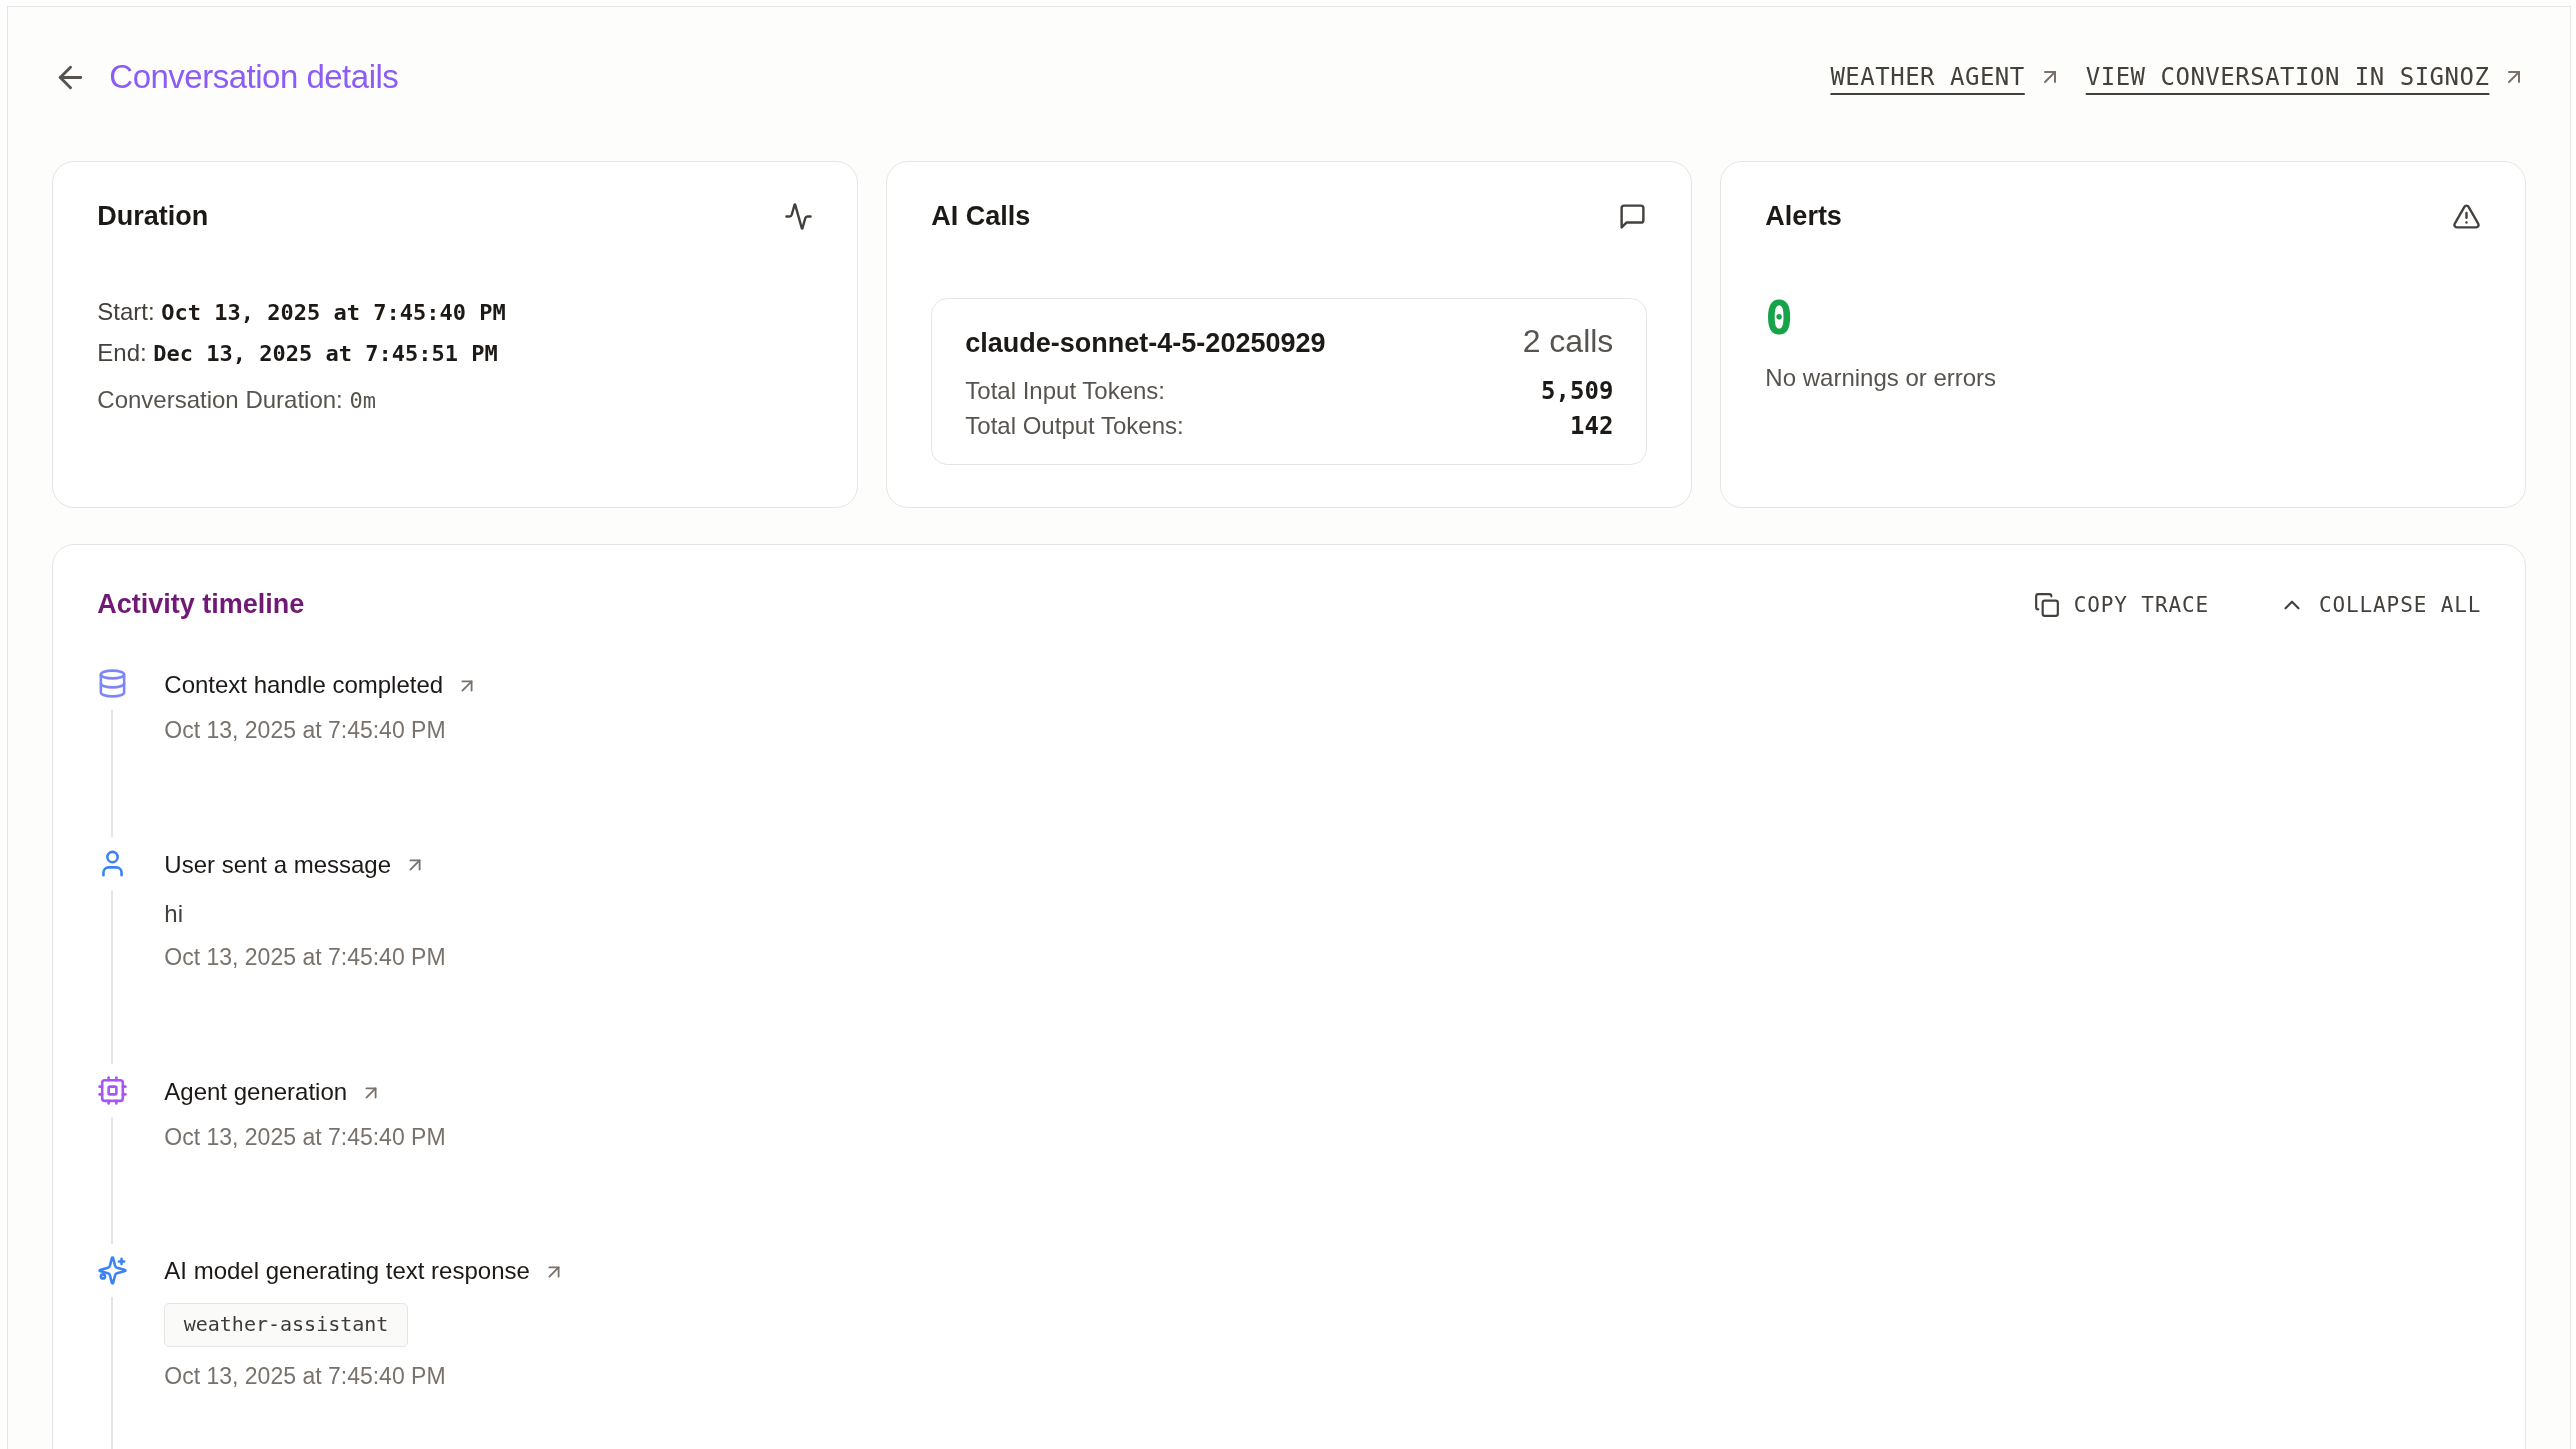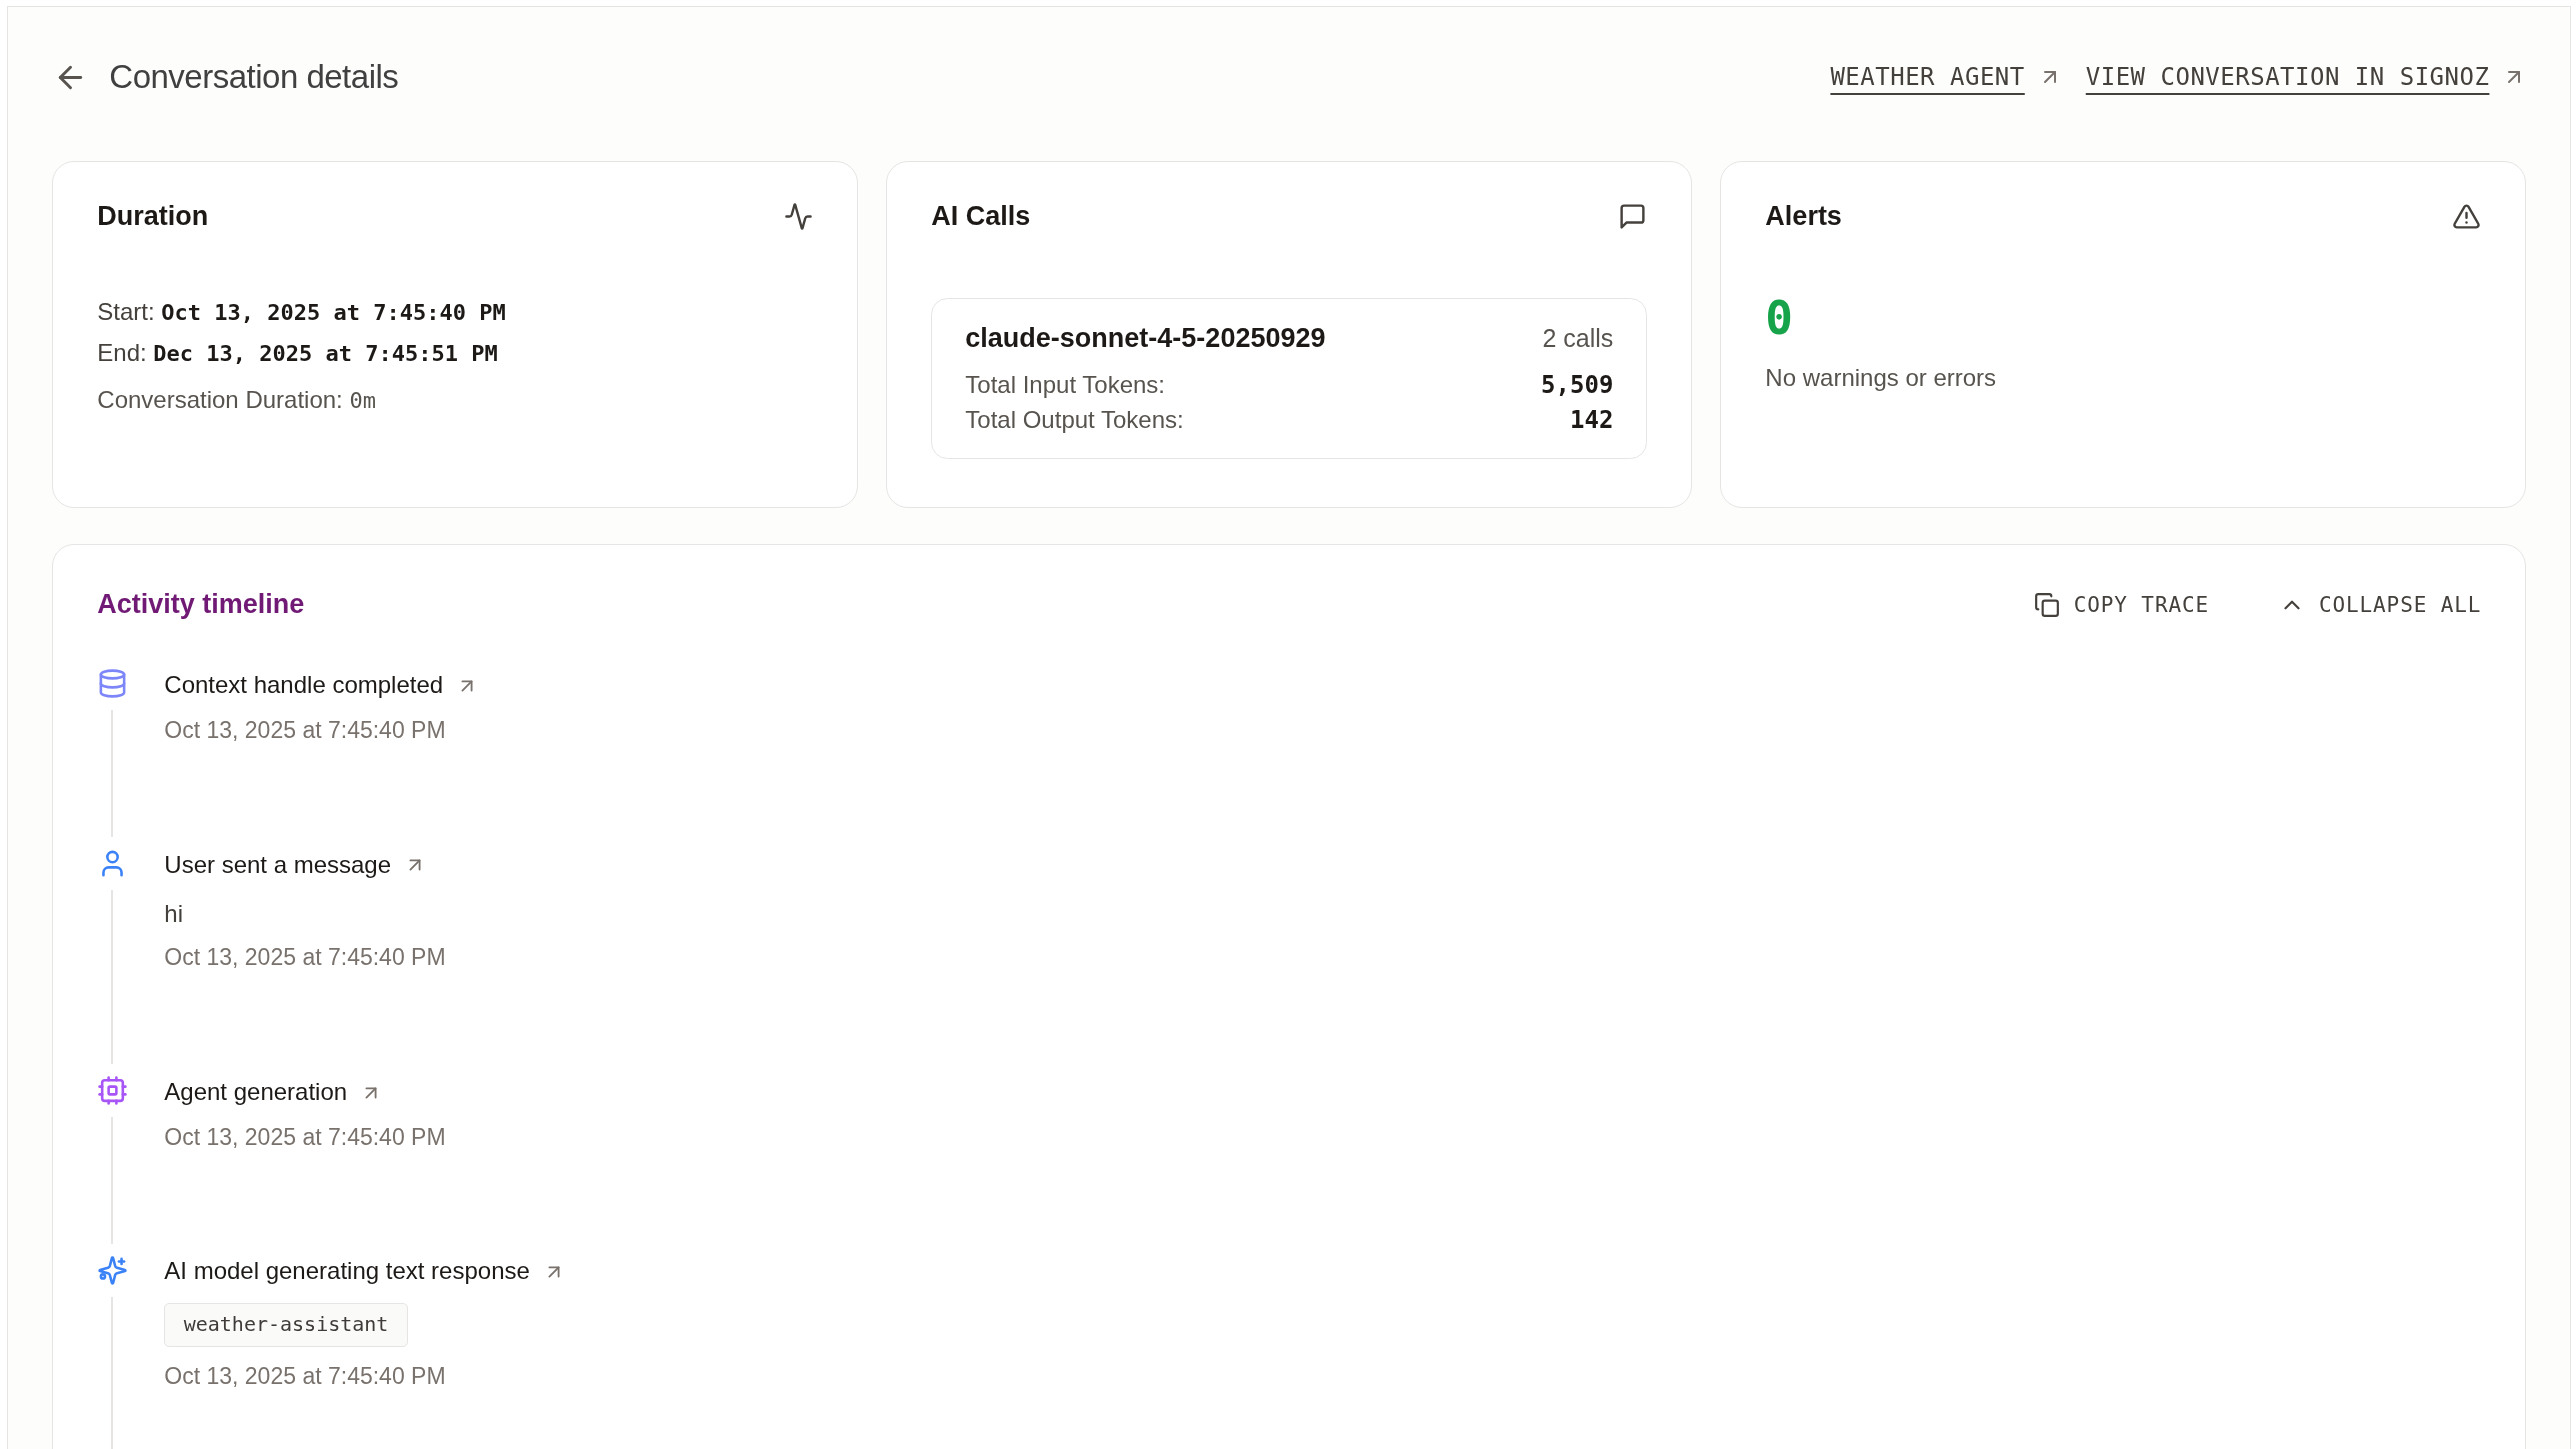--- a/index.html
+++ b/index.html
@@ -8,21 +8,21 @@
   .mono { font-family:"DejaVu Sans Mono", monospace; }
 
   .panel { position:absolute; left:7.3px; right:4.6px; top:6.4px; bottom:0;
     border:1.8px solid #e7e5e4; border-bottom:none; background:#fdfdfc; }
   .content { padding:0 44px; }
 
   
   .page-header { display:flex; align-items:center; margin-top:48px; height:44px; }
   .back-btn { width:37px; height:37px; display:flex; align-items:center; justify-content:center;
     color:#57534e; cursor:pointer; flex:0 0 auto; }
-  .page-title { font-size:33px; font-weight:500; letter-spacing:-0.5px; color:#404040; margin-left:20px; }
+  .page-title { font-size:33px; font-weight:500; letter-spacing:-0.5px; color:#8b5cf6; margin-left:20px; }
   .header-links { margin-left:auto; display:flex; align-items:center; gap:24px; }
   .hlink { display:flex; align-items:center; gap:13px; cursor:pointer; }
   .hlink .lbl { font-family:"DejaVu Sans Mono", monospace; font-size:24px; letter-spacing:0.5px;
     color:#44403c; text-decoration:underline; text-decoration-thickness:1.8px; text-underline-offset:8.3px; }
   .hlink .arrow { color:#78716c; }
 
   
   .cards { margin-top:62px; display:grid; grid-template-columns:repeat(3,1fr); gap:28px; }
   .card { background:#ffffff; border:1.8px solid #e7e5e4; border-radius:22px; height:347px;
     padding:39px 44px; }
@@ -33,21 +33,21 @@
   .dur-rows { margin-top:61px; }
   .kv { font-size:24px; line-height:37px; color:#44403c; }
   .kv + .kv { margin-top:2.8px; }
   .kv .v { font-family:"DejaVu Sans Mono", monospace; font-size:22px; font-weight:700; color:#1c1917; }
   .kv.muted { margin-top:9.2px; color:#57534e; }
   .kv.muted .v { color:#57534e; font-weight:500; }
 
   .model-box { margin-top:66px; border:1.8px solid #e7e5e4; border-radius:16.5px; padding:24px 33px; }
   .model-row { display:flex; align-items:baseline; justify-content:space-between; }
   .model-name { font-size:27px; font-weight:600; color:#1c1917; }
-  .model-calls { font-size:25px; color:#57534e; }
+  .model-calls { font-size:32px; color:#57534e; }
   .tok-row { display:flex; align-items:baseline; justify-content:space-between; margin-top:16.5px; }
   .tok-row + .tok-row { margin-top:7.3px; }
   .tok-label { font-size:24px; color:#57534e; }
   .tok-value { font-family:"DejaVu Sans Mono", monospace; font-size:24px; font-weight:700; color:#1c1917; }
 
   .alert-count { margin-top:61px; font-family:"DejaVu Sans Mono", monospace;
     font-size:46px; font-weight:700; color:#16a34a; line-height:51px; }
   .alert-msg { margin-top:20px; font-size:24px; color:#57534e; }
 
   

